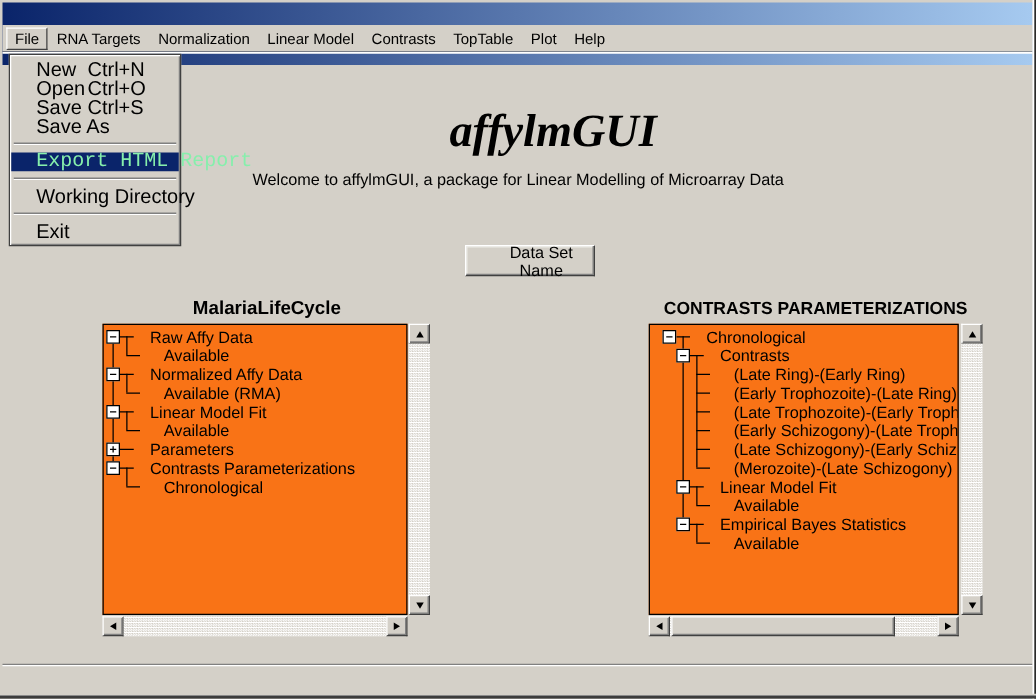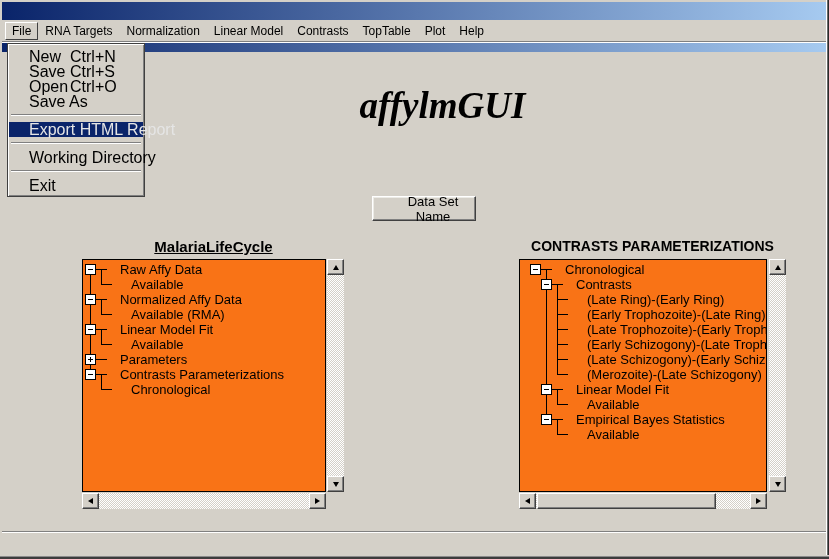--- a/index.html
+++ b/index.html
@@ -33,38 +33,38 @@
   .mb-item.active{border:1px solid;border-color:#ffffff #404040 #404040 #ffffff;padding:1px 6px;}
   .menubar-groove{position:absolute;left:2px;right:3px;top:41px;height:2px;
     background:linear-gradient(#808080 0 1px,#ffffff 1px 2px);}
 
   
   .dropdown{position:absolute;left:7px;top:43px;width:134px;background:#d4d0c8;z-index:50;
     border:1px solid #404040;box-shadow:inset 1px 1px 0 #ffffff,inset -1px -1px 0 #808080;
     padding:5px 1px 3px 1px;font-size:16px;}
   .menu-item{position:relative;height:15px;line-height:15px;padding-left:20px;color:#000;white-space:nowrap;}
   .menu-item .shortcut{position:absolute;left:61px;top:0;}
-  .menu-item.hl{background:#0a246a;color:#e5e5e5;}
+  .menu-item.hl{background:#0a246a;color:#86efac;font-family:Liberation Mono, monospace;}
   .menu-sep{height:13px;position:relative;}
   .menu-sep .groove{position:absolute;left:2px;right:2px;top:5px;height:2px;
     background:linear-gradient(#808080 0 1px,#ffffff 1px 2px);}
 
   
   .app-title{position:absolute;left:0;right:0;top:84px;text-align:center;margin:0;
     font-family:"Liberation Serif","DejaVu Serif",serif;font-style:italic;font-weight:bold;
     font-size:37px;color:#000;transform:translateX(28px);}
   .welcome{position:absolute;left:0;right:0;top:136px;text-align:center;font-size:13px;color:#000;margin:0;}
   .btn3d{position:absolute;background:#d4d0c8;border:1px solid;border-color:#ffffff #404040 #404040 #ffffff;
     box-shadow:inset -1px -1px 0 #808080,inset 1px 1px 0 #ecebe6;font-size:13px;color:#000;
     font-family:"Liberation Sans",sans-serif;display:flex;align-items:center;justify-content:center;padding-left:24px;}
   .dataset-btn{left:372px;top:196px;width:104px;height:25px;}
 
   .panel-heading{position:absolute;top:238px;height:18px;text-align:center;font-weight:bold;
     font-size:15px;color:#000;white-space:nowrap;}
-  .heading-left{left:82px;width:263px;text-decoration:underline;}
+  .heading-left{left:82px;width:263px;}
   .heading-right{left:519px;width:267px;font-size:14px;}
 
   
   .treebox{position:absolute;width:244px;height:233px;top:259px;background:#f97316;
     border:1px solid #000;box-sizing:border-box;overflow:hidden;}
   .treebox.left{left:82px;}
   .treebox.right{left:519px;width:248px;}
   .layer{position:absolute;left:1px;top:2px;right:1px;bottom:0;}
   .tl{position:absolute;background:#000;}
   .tl.h{height:1px;}
@@ -137,38 +137,39 @@
       <div class="mb-item">Linear Model</div>
       <div class="mb-item">Contrasts</div>
       <div class="mb-item">TopTable</div>
       <div class="mb-item">Plot</div>
       <div class="mb-item">Help</div>
     </div>
   <div class="menubar-groove"></div>
 
   <div class="dropdown" id="fileMenu">
       <div class="menu-item"><span>New</span><span class="shortcut">Ctrl+N</span></div>
+      <div class="menu-item"><span>Open</span><span class="shortcut">Ctrl+O</span></div>
       <div class="menu-item"><span>Save</span><span class="shortcut">Ctrl+S</span></div>
-      <div class="menu-item"><span>Open</span><span class="shortcut">Ctrl+O</span></div>
       <div class="menu-item"><span>Save As</span></div>
       <div class="menu-sep">
         <div class="groove"></div>
       </div>
       <div class="menu-item hl"><span>Export HTML Report</span></div>
       <div class="menu-sep">
         <div class="groove"></div>
       </div>
       <div class="menu-item"><span>Working Directory</span></div>
       <div class="menu-sep">
         <div class="groove"></div>
       </div>
       <div class="menu-item"><span>Exit</span></div>
     </div>
 
   <h1 class="app-title">affylmGUI</h1>
+  <p class="welcome">Welcome to affylmGUI, a package for Linear Modelling of Microarray Data</p>
   <button class="btn3d dataset-btn">Data Set Name</button>
 
   <div class="panel-heading heading-left">MalariaLifeCycle</div>
   <div class="panel-heading heading-right">CONTRASTS PARAMETERIZATIONS</div>
 
   <div class="treebox left" id="leftTree">
       <div class="layer">
         <div class="tl h" style="left: 12px; width: 11px; top: 7px;"></div>
         <div class="tl h" style="left: 17px; width: 11px; top: 22px;"></div>
         <div class="tl v" style="left: 17px; top: 7px; height: 15px;"></div>

